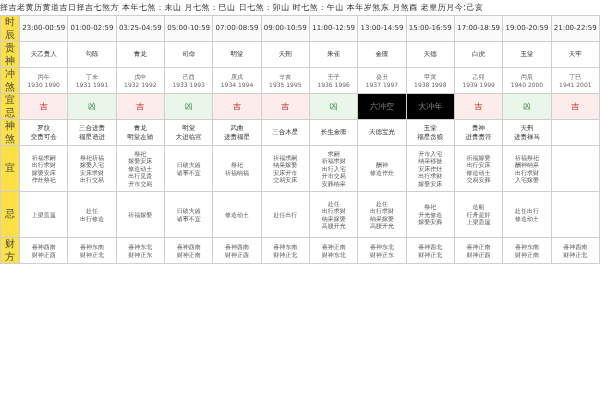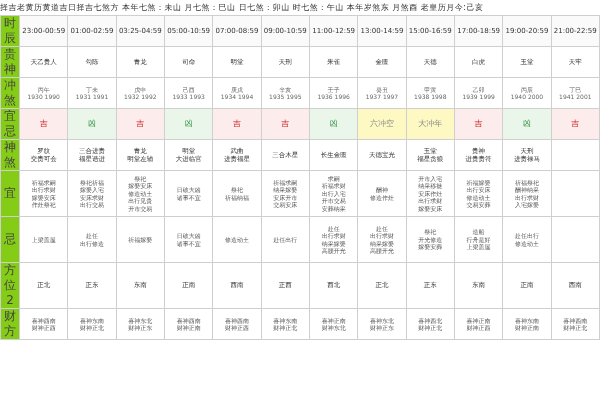--- a/index.html
+++ b/index.html
@@ -27,33 +27,33 @@
     border:1px solid #cfcfcf;
     vertical-align:middle;
     text-align:center;
     padding:0;
     font-weight:normal;
     overflow:hidden;
     line-height:1.25;
   }
   .rowhead{
     width:18px;
-    background:#84cc16;
+    background:#fde047;
     color:#444;
-    font-size:12px;
+    font-size:10px;
   }
   .hdr{background:#fafafa;font-size:7px;color:#333;height:13px;}
   .cell{font-size:6.5px;color:#333;padding:1px;}
   .big{font-size:8px;}
   .red{color:#cc2222;}
   .green{color:#2f8f3f;}
   .gray{color:#888;}
   .bgpink{background:#fdecec;}
   .bggreen{background:#eaf6ea;}
-  .bggray{background:#fef9c3;margin-top:13px;}
+  .bggray{background:#000000;margin-top:13px;}
   .stack span{display:block;}
   .tall{height:46px;}
   .mid{height:26px;}
   .sm{height:15px;}
   .xs{height:12px;}
   .zodiac{font-size:9px;}
   .charm{font-size:6px;color:#555;line-height:1.3;}
   .nums{font-size:6px;color:#666;}
 </style>
 </head>
@@ -314,35 +314,20 @@
             <span>上梁盖屋</span>
           </td>
         <td class="cell charm stack">
             <span>赴任出行</span>
             <span>修造动土</span>
           </td>
         <td class="cell charm"></td>
       </tr>
 
 
-      <tr class="sm">
-        <td class="rowhead">方位2</td>
-        <td class="cell">正北</td>
-        <td class="cell">正东</td>
-        <td class="cell">东南</td>
-        <td class="cell">正南</td>
-        <td class="cell">西南</td>
-        <td class="cell">正西</td>
-        <td class="cell">西北</td>
-        <td class="cell">正北</td>
-        <td class="cell">正东</td>
-        <td class="cell">东南</td>
-        <td class="cell">正南</td>
-        <td class="cell">西南</td>
-      </tr>
 
       <tr class="mid">
         <td class="rowhead">财方</td>
         <td class="cell charm stack">
             <span>喜神西南</span>
             <span>财神正西</span>
           </td>
         <td class="cell charm stack">
             <span>喜神东南</span>
             <span>财神正北</span>

